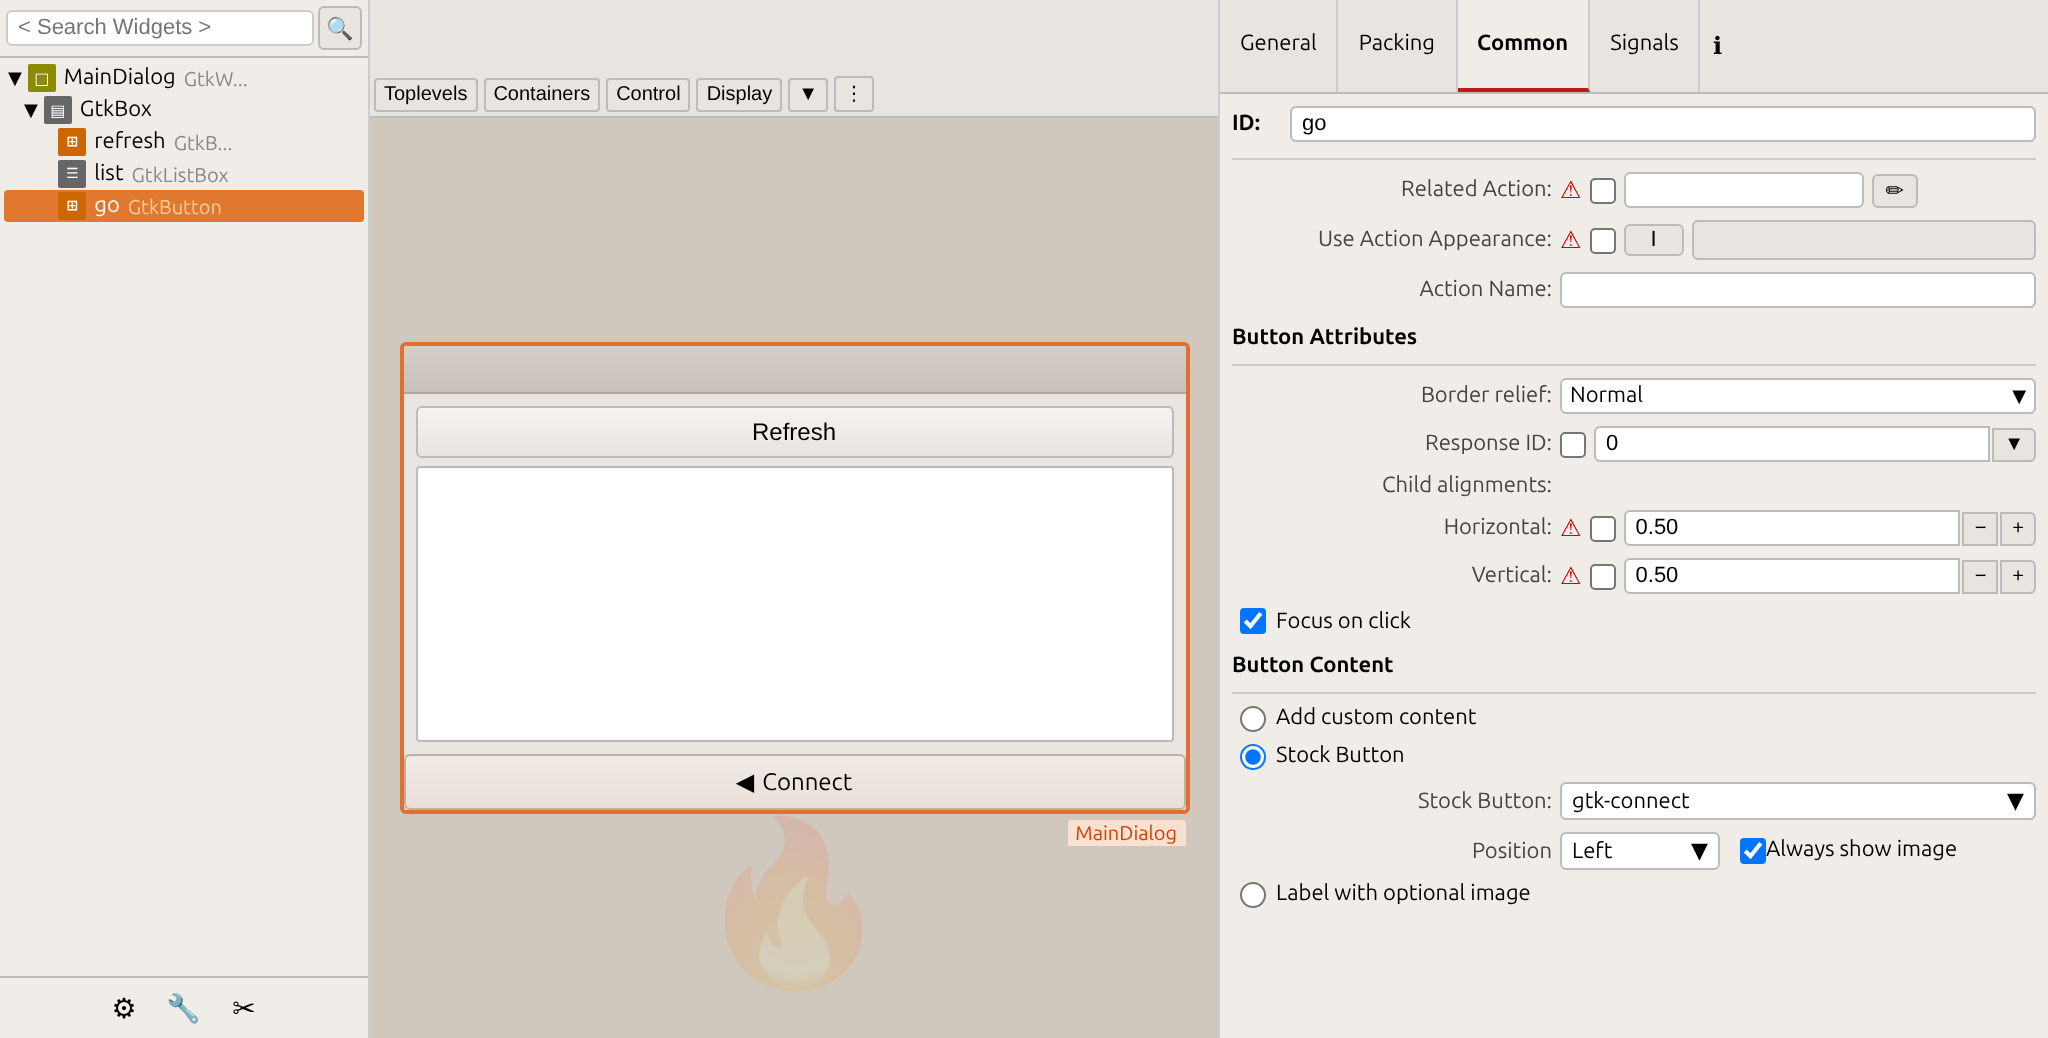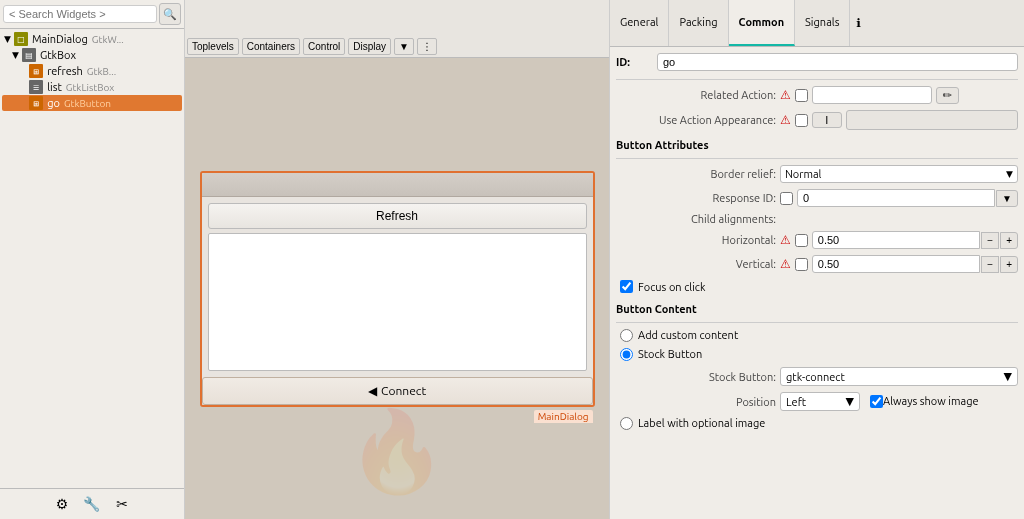--- a/index.html
+++ b/index.html
@@ -43,26 +43,26 @@
     .dialog-label { position: absolute; bottom: -18px; right: 0; font-size: 10px; color: #cc4400; background: #fae0d0; padding: 1px 4px; border-radius: 2px 2px 0 0; }
 
     
     .watermark { position: absolute; bottom: 20px; left: 50%; transform: translateX(-50%); opacity: 0.12; font-size: 80px; color: #888; user-select: none; pointer-events: none; }
 
     
     .right-panel { width: 415px; background: #f0ede8; border-left: 1px solid #ccc; display: flex; flex-direction: column; overflow-y: auto; }
 
     .tabs-row { display: flex; border-bottom: 1px solid #bbb; background: #e8e5e0; }
     .tab { padding: 16px 10px; font-size: 11px; cursor: pointer; border-right: 1px solid #ccc; }
-    .tab.active { background: #f0ede8; border-bottom: 2px solid #14b8a6; font-weight: bold; }
+    .tab.active { background: #f0ede8; border-bottom: 2px solid #b91c1c; font-weight: bold; }
     .tab-info { padding: 4px 6px; display: flex; align-items: center; }
 
     .props-content { padding: 6px; display: flex; flex-direction: column; gap: 2px; }
 
-    .id-row { display: flex; align-items: center; gap: 16px; margin-bottom: 4px; justify-content: center; }
+    .id-row { display: flex; align-items: center; gap: 4px; margin-bottom: 4px; justify-content: center; }
     .id-label { font-size: 11px; font-weight: bold; width: 25px; }
     .id-value { flex: 1; border: 1px solid #bbb; border-radius: 3px; padding: 2px 5px; font-size: 11px; background: white; }
 
     .section-header { font-weight: bold; font-size: 11px; padding: 3px 0; margin-top: 2px; }
 
     .prop-row { display: flex; align-items: center; gap: 4px; padding: 2px 0; }
     .prop-label { font-size: 11px; color: #444; text-align: right; flex: 0 0 160px; }
     .prop-warning { color: #cc0000; font-size: 12px; }
     .prop-checkbox { width: 13px; height: 13px; }
     .prop-input { border: 1px solid #bbb; border-radius: 3px; padding: 2px 5px; font-size: 11px; background: white; flex: 1; }
@@ -202,20 +202,24 @@
     </div>
 
     <div class="prop-row">
       <span class="prop-label">Use Action Appearance:</span>
       <span class="prop-warning">⚠</span>
       <input type="checkbox" class="prop-checkbox" style="">
       <button class="prop-btn-small">I</button>
       <div style="flex:1; border:1px solid #bbb; background:#e8e5e0; height:20px; border-radius:3px;"></div>
     </div>
 
+    <div class="prop-row">
+      <span class="prop-label">Action Name:</span>
+      <input class="prop-input" type="text" style="">
+    </div>
 
     <div class="section-header">Button Attributes</div>
     <hr class="divider">
 
     <div class="prop-row">
       <span class="prop-label">Border relief:</span>
       <div class="prop-select">
         <span>Normal</span>
         <span class="prop-select-arrow">▼</span>
       </div>

